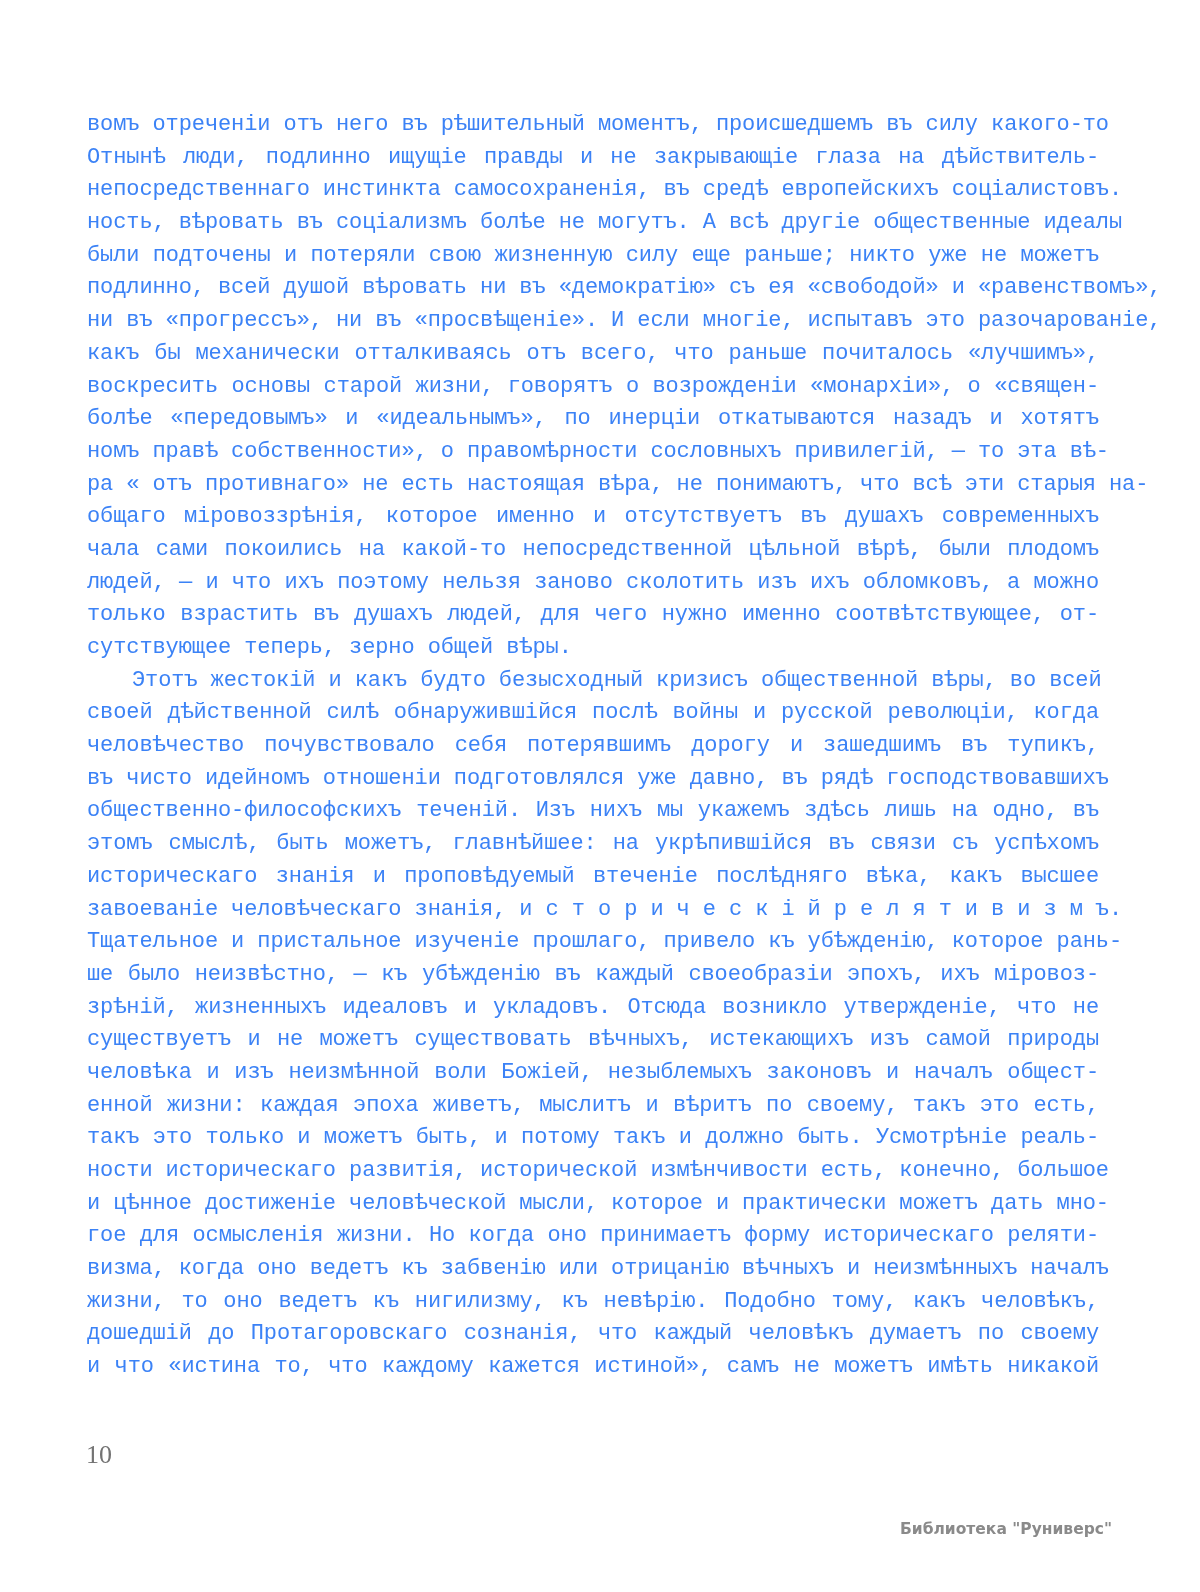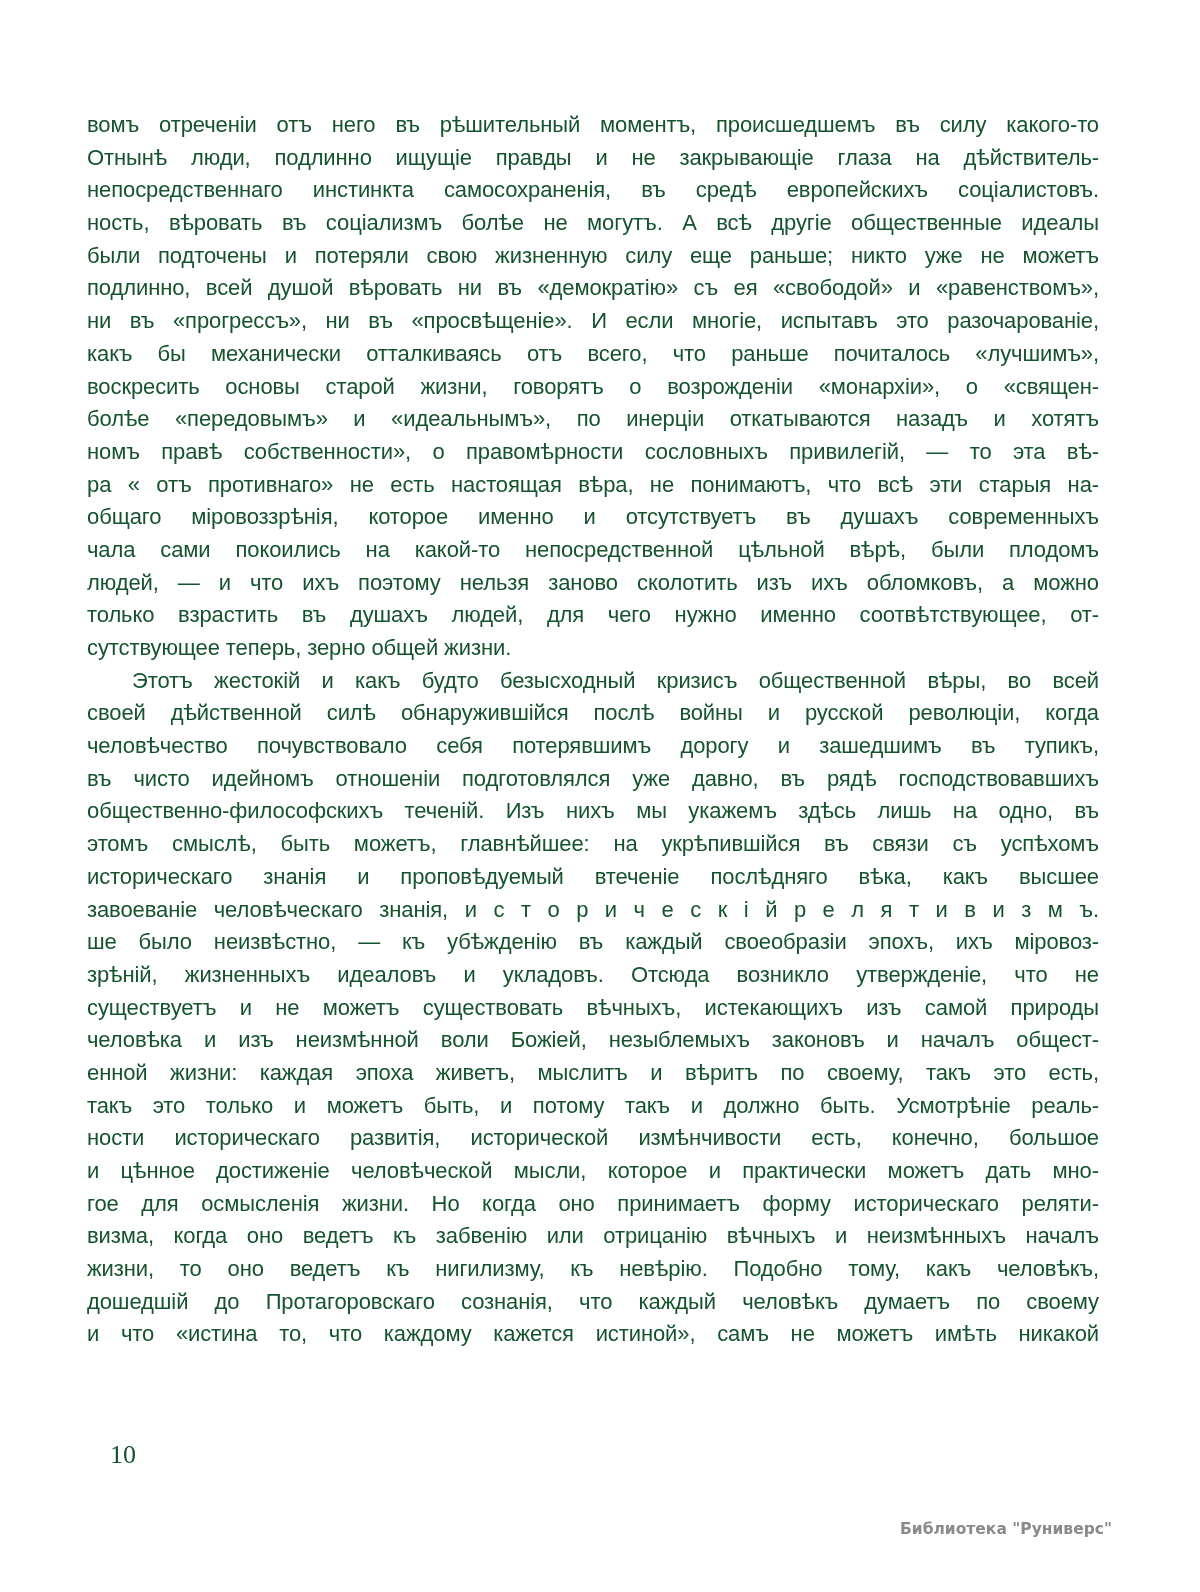--- a/index.html
+++ b/index.html
@@ -1,33 +1,33 @@
 <!DOCTYPE html>
 <html><head>
 <meta charset="utf-8">
 <style>
   html, body { margin: 0; padding: 0; background: #ffffff; }
   body { width: 1200px; height: 1592px; position: relative; overflow: hidden; }
   .page {
     position: absolute; left: 87px; top: 109px; width: 1012px;
-    font-family: Liberation Sans, sans-serif;
-    color: #14532d;
+    font-family: Liberation Mono, monospace;
+    color: #3b82f6;
   }
   .line {
     display: block; height: 32.7px; line-height: 32.7px;
     font-size: 22px; white-space: nowrap;
     text-align: justify; text-align-last: justify;
     letter-spacing: -0.1px;
   }
   .line.last { text-align-last: left; }
   .line.indent { padding-left: 45px; }
   .page-number {
     position: absolute; left: 86px; top: 1440px;
     font-family: "Liberation Serif", "DejaVu Serif", serif;
-    font-size: 26px; color: #14532d; margin-left: 24px;
+    font-size: 26px; color: #737373;
   }
   .watermark {
     position: absolute; left: 900px; top: 1520px;
     font-family: "DejaVu Sans", sans-serif; font-weight: bold;
     font-size: 15.5px; color: #8a8a8a;
   }
 </style>
 </head>
 <body>
 
@@ -42,31 +42,32 @@
       <span class="line">ни въ «прогрессъ», ни въ «просвѣщеніе». И если многіе, испытавъ это разочарованіе,</span>
       <span class="line">какъ бы механически отталкиваясь отъ всего, что раньше почиталось «лучшимъ»,</span>
       <span class="line">воскресить основы старой жизни, говорятъ о возрожденіи «монархіи», о «священ-</span>
       <span class="line">болѣе «передовымъ» и «идеальнымъ», по инерціи откатываются назадъ и хотятъ</span>
       <span class="line">номъ правѣ собственности», о правомѣрности сословныхъ привилегій, — то эта вѣ-</span>
       <span class="line">ра « отъ противнаго» не есть настоящая вѣра, не понимаютъ, что всѣ эти старыя на-</span>
       <span class="line">общаго міровоззрѣнія, которое именно и отсутствуетъ въ душахъ современныхъ</span>
       <span class="line">чала сами покоились на какой-то непосредственной цѣльной вѣрѣ, были плодомъ</span>
       <span class="line">людей, — и что ихъ поэтому нельзя заново сколотить изъ ихъ обломковъ, а можно</span>
       <span class="line">только взрастить въ душахъ людей, для чего нужно именно соотвѣтствующее, от-</span>
-      <span class="line last">сутствующее теперь, зерно общей жизни.</span>
+      <span class="line last">сутствующее теперь, зерно общей вѣры.</span>
     </div>
     <div>
       <span class="line indent">Этотъ жестокій и какъ будто безысходный кризисъ общественной вѣры, во всей</span>
       <span class="line">своей дѣйственной силѣ обнаружившійся послѣ войны и русской революціи, когда</span>
       <span class="line">человѣчество почувствовало себя потерявшимъ дорогу и зашедшимъ въ тупикъ,</span>
       <span class="line">въ чисто идейномъ отношеніи подготовлялся уже давно, въ рядѣ господствовавшихъ</span>
       <span class="line">общественно-философскихъ теченій. Изъ нихъ мы укажемъ здѣсь лишь на одно, въ</span>
       <span class="line">этомъ смыслѣ, быть можетъ, главнѣйшее: на укрѣпившійся въ связи съ успѣхомъ</span>
       <span class="line">историческаго знанія и проповѣдуемый втеченіе послѣдняго вѣка, какъ высшее</span>
       <span class="line">завоеваніе человѣческаго знанія, и с т о р и ч е с к і й   р е л я т и в и з м ъ.</span>
+      <span class="line">Тщательное и пристальное изученіе прошлаго, привело къ убѣжденію, которое рань-</span>
       <span class="line">ше было неизвѣстно, — къ убѣжденію въ каждый своеобразіи эпохъ, ихъ міровоз-</span>
       <span class="line">зрѣній, жизненныхъ идеаловъ и укладовъ. Отсюда возникло утвержденіе, что не</span>
       <span class="line">существуетъ и не можетъ существовать вѣчныхъ, истекающихъ изъ самой природы</span>
       <span class="line">человѣка и изъ неизмѣнной воли Божіей, незыблемыхъ законовъ и началъ общест-</span>
       <span class="line">енной жизни: каждая эпоха живетъ, мыслитъ и вѣритъ по  своему, такъ это есть,</span>
       <span class="line">такъ это только и можетъ быть, и потому такъ и должно быть.  Усмотрѣніе реаль-</span>
       <span class="line">ности историческаго развитія, исторической измѣнчивости есть, конечно, большое</span>
       <span class="line">и цѣнное достиженіе человѣческой мысли, которое и практически можетъ дать мно-</span>
       <span class="line">гое для осмысленія жизни. Но когда оно принимаетъ форму историческаго реляти-</span>
       <span class="line">визма, когда оно ведетъ къ забвенію или отрицанію вѣчныхъ и неизмѣнныхъ началъ</span>

